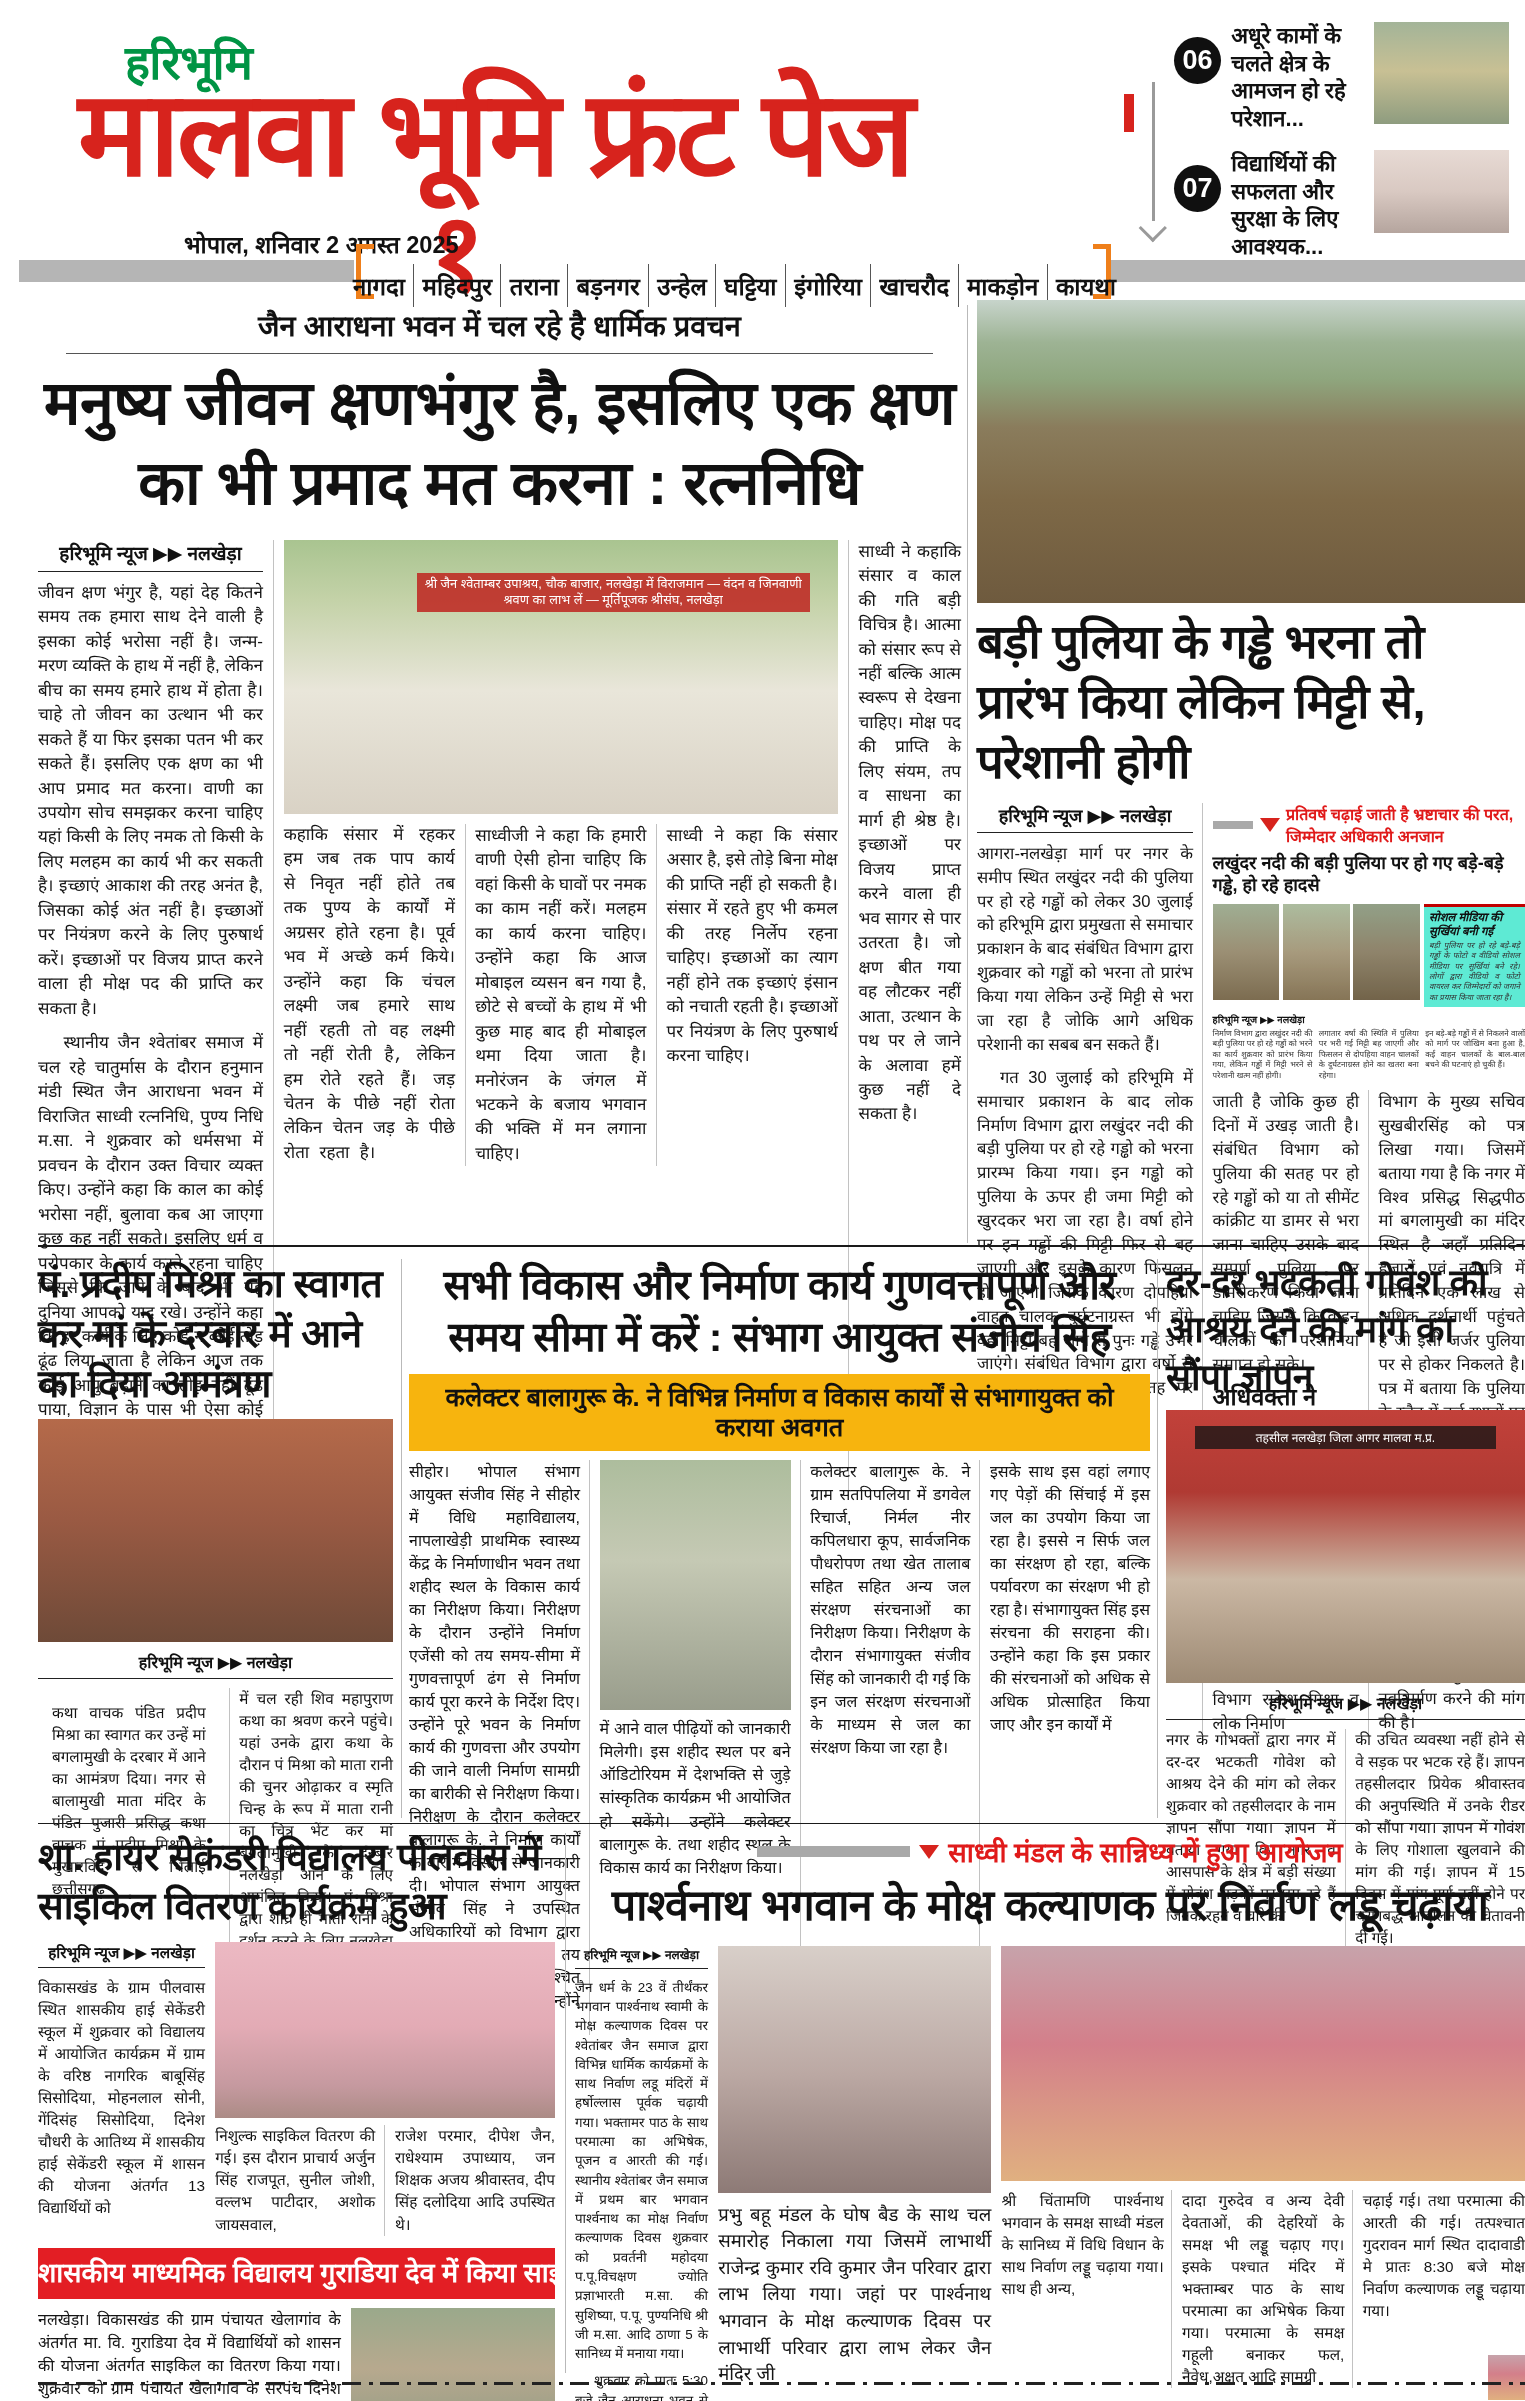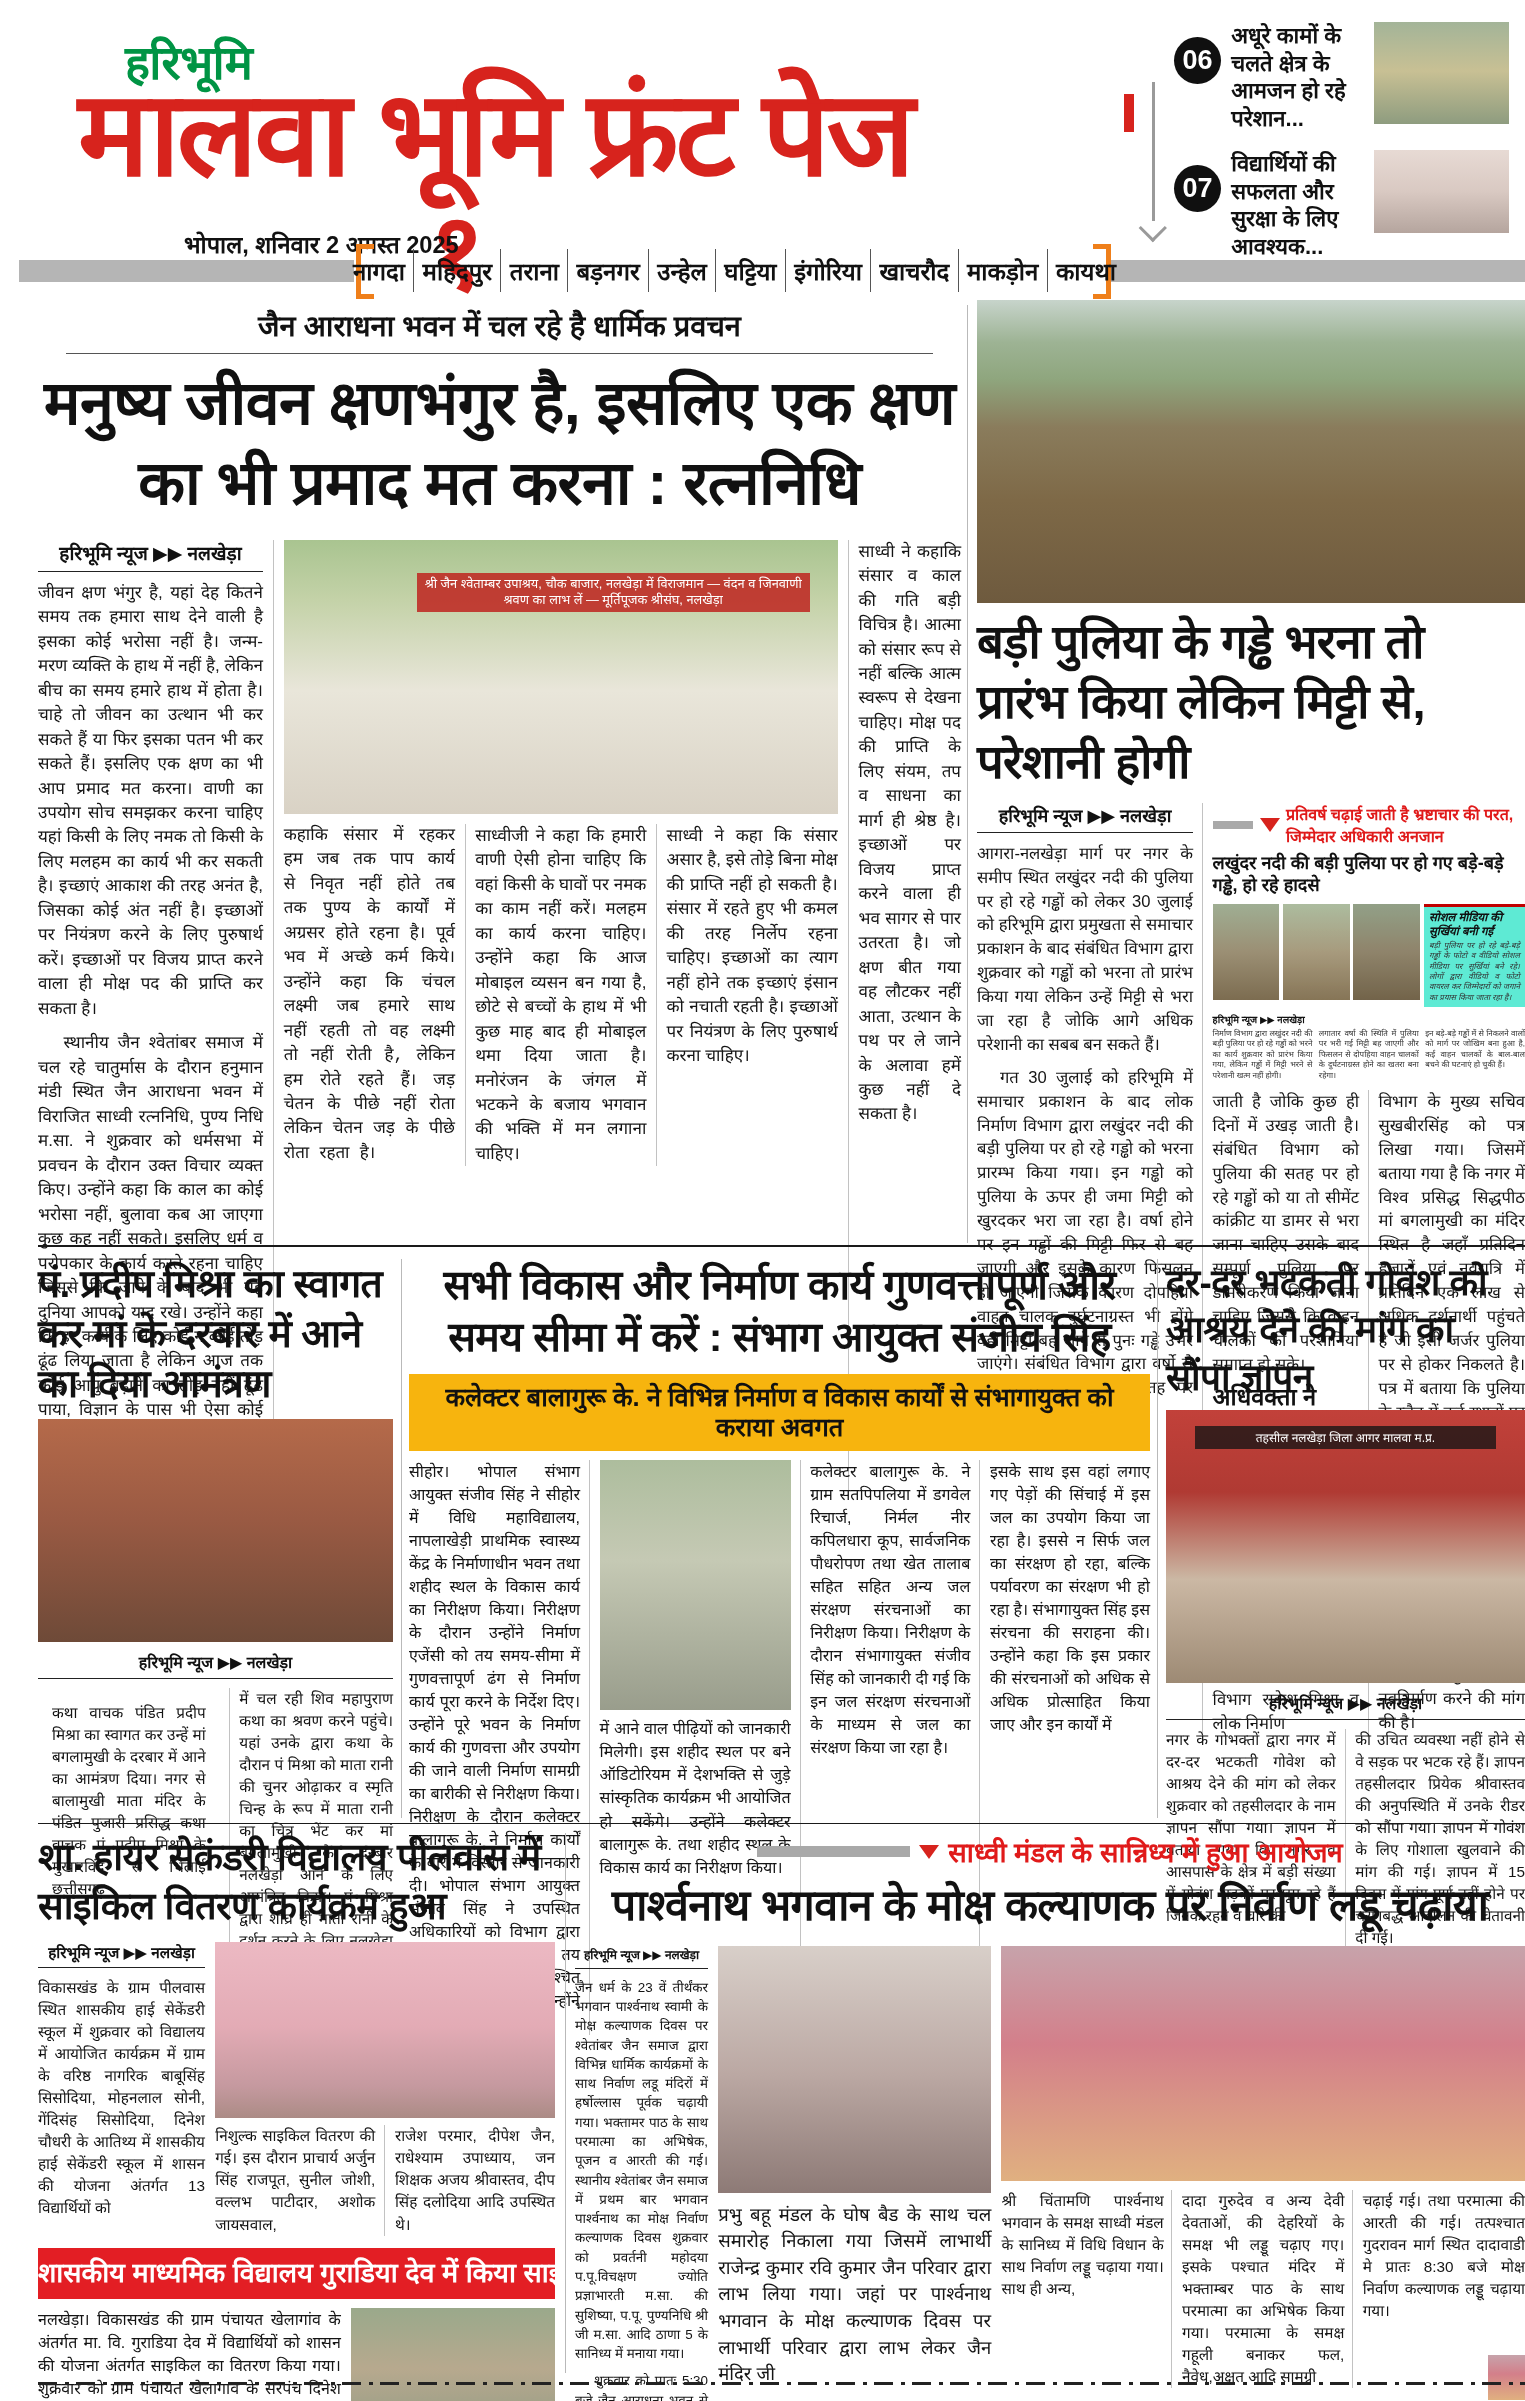--- a/index.html
+++ b/index.html
@@ -19,21 +19,21 @@
   .numeral{font-size:107px;font-weight:800;color:#d7231d;line-height:1;}
   .dateline{font-size:23.6px;font-weight:bold;}
   .teaser{display:flex;gap:10.2px;align-items:flex-start;margin-bottom:18px;}
   .tnum{width:47px;height:47px;border-radius:50%;background:#101010;color:#fff;font-size:27px;font-weight:bold;
         display:flex;align-items:center;justify-content:center;flex-shrink:0;margin-top:15.3px;}
   .ttext{width:133px;font-size:22px;font-weight:bold;line-height:1.25;}
   .navbar-bar{position:absolute;height:22px;background:#b5b5b5;top:260px;}
   .bracket{position:absolute;width:12.8px;height:45px;top:244px;}
   .bracket.l{border-left:5.7px solid #ef7f1a;border-top:5.7px solid #ef7f1a;border-bottom:5.7px solid #ef7f1a;}
   .bracket.r{border-right:5.7px solid #ef7f1a;border-top:5.7px solid #ef7f1a;border-bottom:5.7px solid #ef7f1a;}
-  .nav-row{position:absolute;left:378px;top:249px;width:713px;display:flex;justify-content:center;}
+  .nav-row{position:absolute;left:378px;top:264px;width:713px;display:flex;justify-content:center;}
   .nav-item{font-size:24px;font-weight:bold;padding:5.1px 8.3px;border-right:1.3px solid #555;white-space:nowrap;}
   .nav-item:last-child{border-right:none;}
   
   .kicker{font-size:29px;font-weight:bold;text-align:center;}
   .kicker-rule{height:1.3px;background:#555;margin:9px auto 0;width:94%;}
   .headline-xl{font-size:61px;font-weight:800;text-align:center;line-height:1.3;letter-spacing:-0.6px;}
   .headline-l{font-size:47px;font-weight:800;line-height:1.28;letter-spacing:-0.6px;}
   .headline-m{font-size:39px;font-weight:800;line-height:1.28;letter-spacing:-0.6px;}
   .red-kick{color:#e01a1a;font-weight:bold;}
   .down-arrow{width:0;height:0;border-left:10.2px solid transparent;border-right:10.2px solid transparent;

